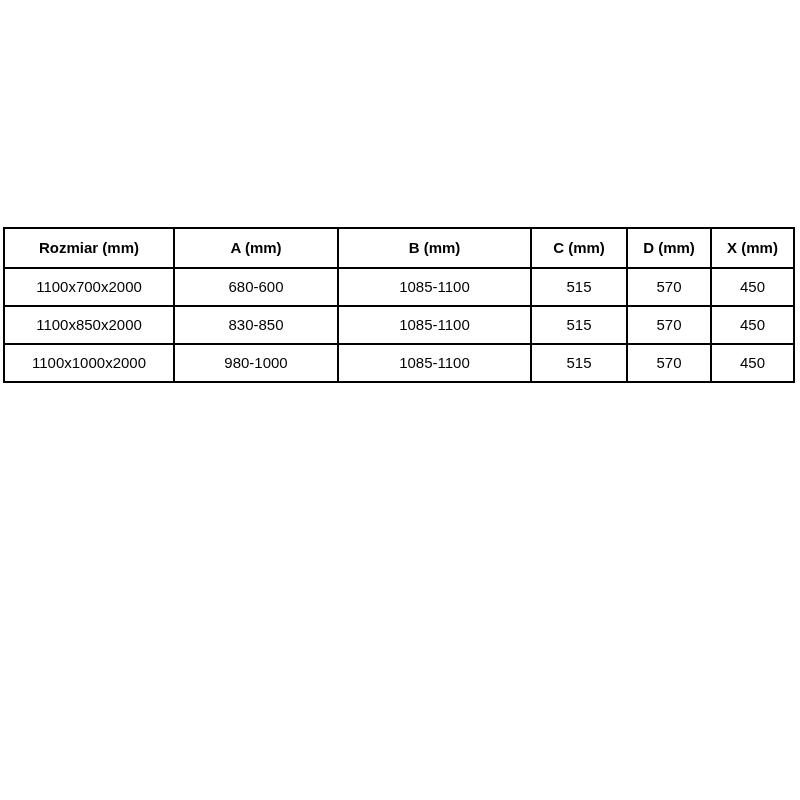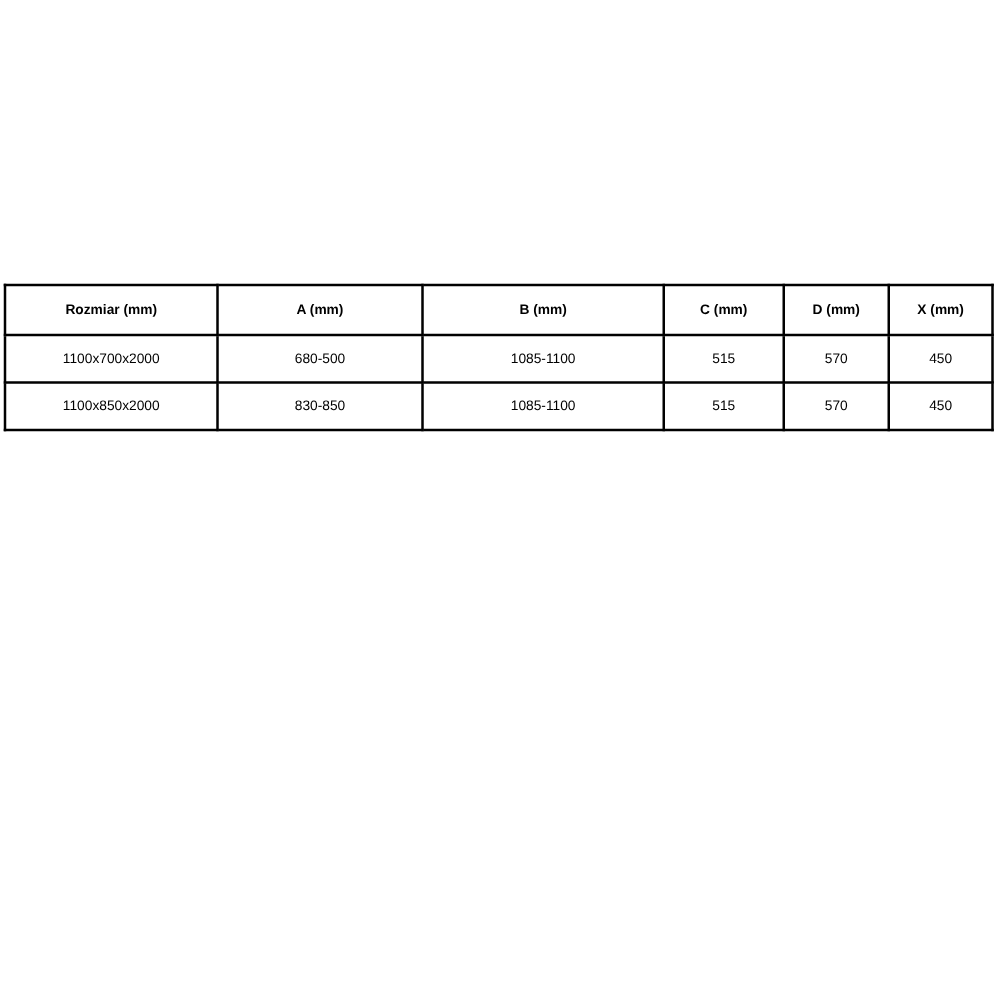--- a/index.html
+++ b/index.html
@@ -26,21 +26,21 @@
     width: 790px;
   }
   table.spec-table th,
   table.spec-table td {
     border: 2px solid #000000;
     text-align: center;
     vertical-align: middle;
     color: #000000;
     background: #ffffff;
     padding: 0 2px;
-    font-size: 11px;
+    font-size: 15px;
     line-height: 1.1;
     overflow: hidden;
     white-space: nowrap;
   }
   table.spec-table th {
     font-weight: bold;
     height: 38px;
   }
   table.spec-table td {
     font-weight: normal;
@@ -67,30 +67,38 @@
             <th>A (mm)</th>
             <th>B (mm)</th>
             <th>C (mm)</th>
             <th>D (mm)</th>
             <th>X (mm)</th>
           </tr>
       </thead>
       <tbody id="body-rows">
           <tr>
             <td>1100x700x2000</td>
-            <td>680-500</td>
+            <td>680-600</td>
             <td>1085-1100</td>
             <td>515</td>
             <td>570</td>
             <td>450</td>
           </tr>
           <tr>
             <td>1100x850x2000</td>
             <td>830-850</td>
             <td>1085-1100</td>
             <td>515</td>
             <td>570</td>
             <td>450</td>
           </tr>
+          <tr>
+            <td>1100x1000x2000</td>
+            <td>980-1000</td>
+            <td>1085-1100</td>
+            <td>515</td>
+            <td>570</td>
+            <td>450</td>
+          </tr>
         </tbody>
     </table>
   </div>
 </div>
 
 </body></html>

